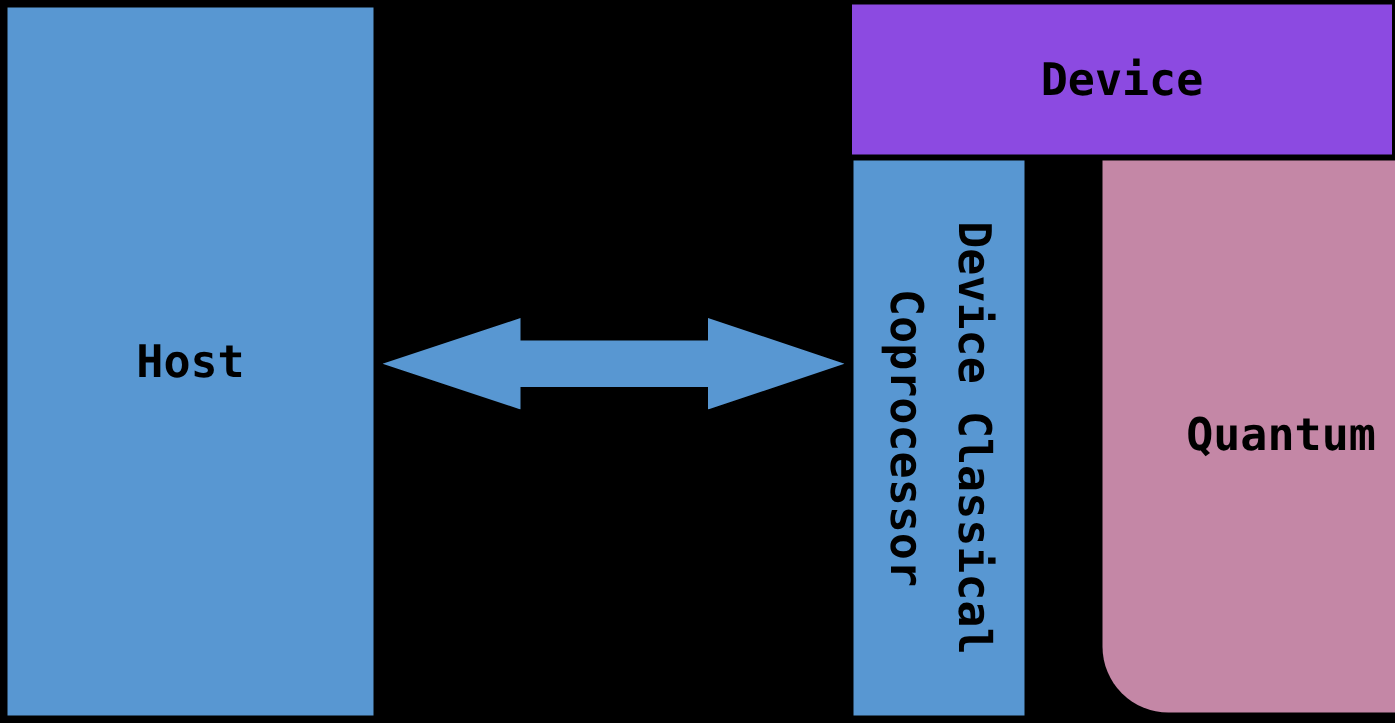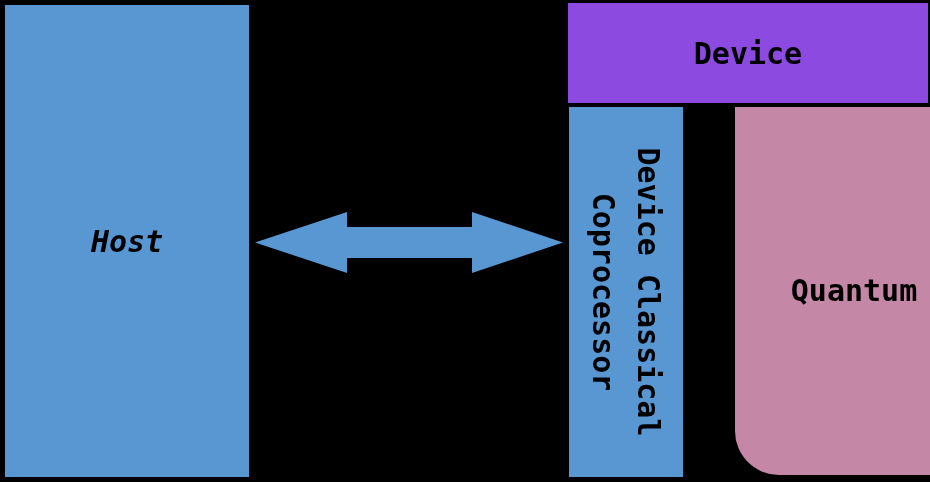--- a/index.html
+++ b/index.html
@@ -24,21 +24,20 @@
     justify-content: center;
     color: #000000;
     font-weight: bold;
     font-size: 30px;
     text-align: center;
   }
   .host-box {
     left: 5px; top: 5px;
     width: 244px; height: 472px;
     background: #5897D2;
-    font-style: italic;
   }
   .device-box {
     left: 568px; top: 3px;
     width: 360px; height: 100px;
     background: #8C4AE1;
     align-items: center;
   }
   .coprocessor-box {
     left: 569px; top: 107px;
     width: 114px; height: 370px;

